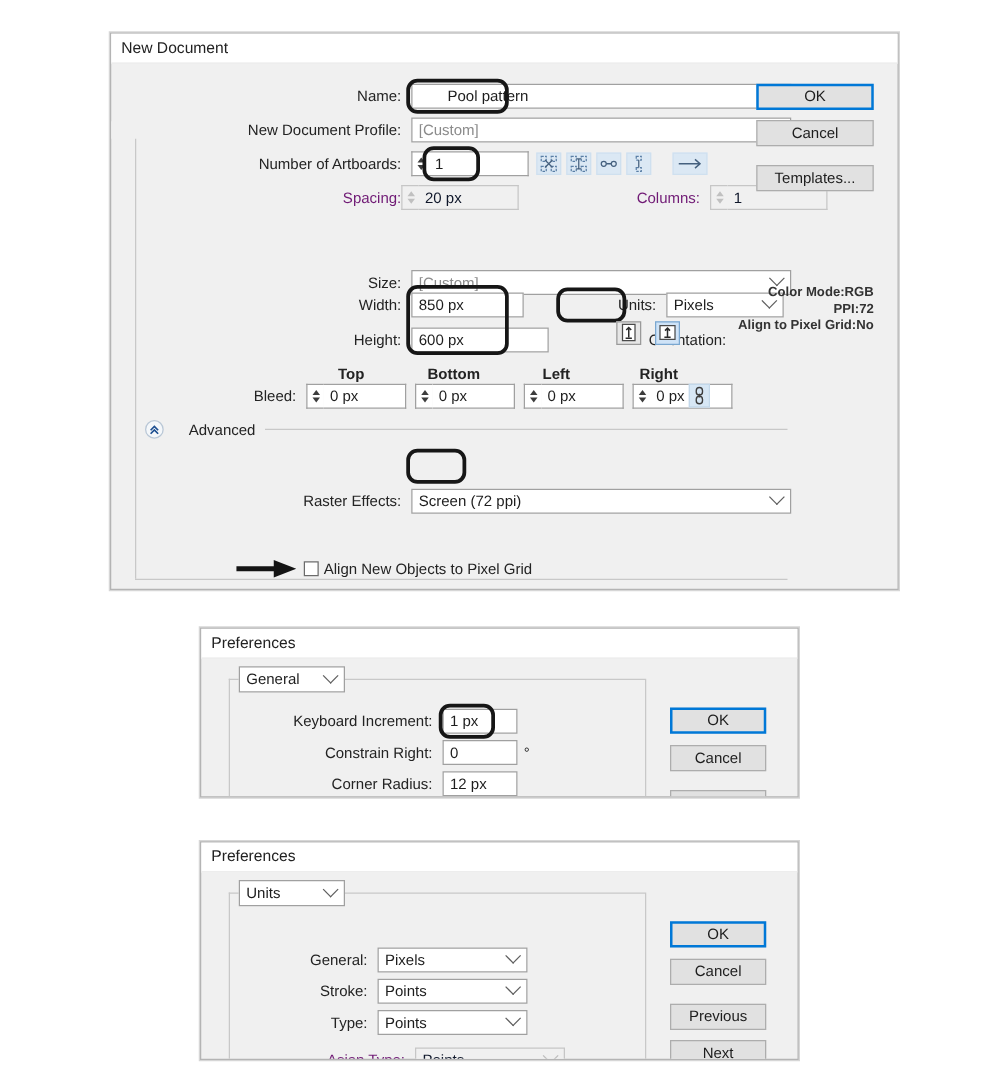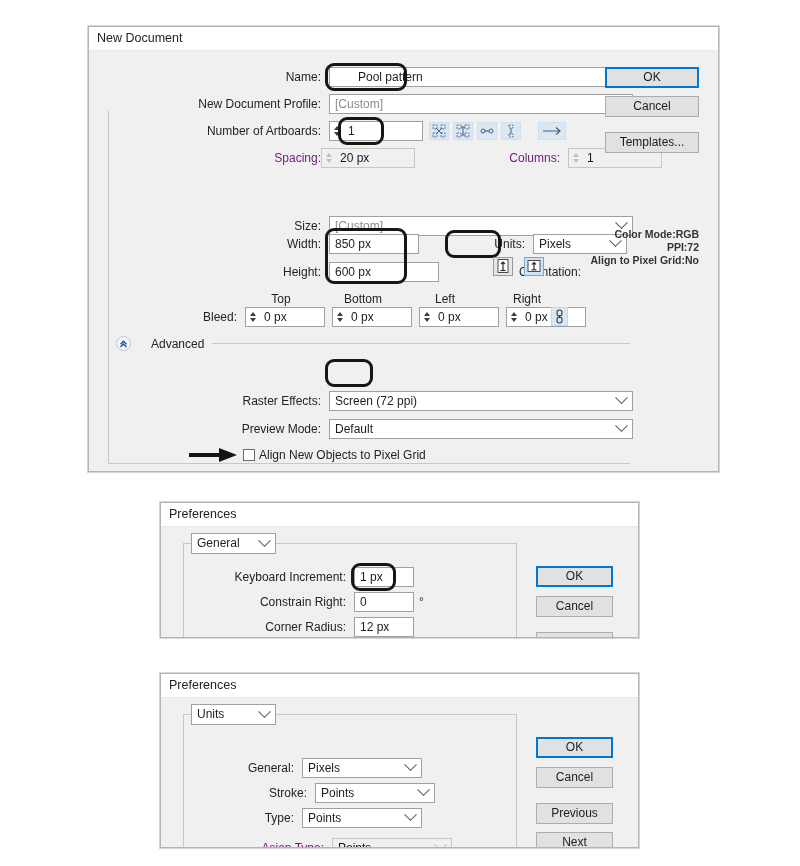--- a/index.html
+++ b/index.html
@@ -223,21 +223,21 @@
       </svg>
     </div>
     <div class="obtn sel" style="left:435px;top:206px;">
       <svg width="18" height="17" viewBox="0 0 18 17">
         <rect x="3" y="2.5" width="12" height="11" fill="#ffffff" stroke="#4a4a4a" stroke-width="1"></rect>
         <path d="M9 4.5 L9 11.5 M7 6.5 L9 4.5 L11 6.5" fill="none" stroke="#2b2b2b" stroke-width="1.2"></path>
         <path d="M6.5 11.8 L11.5 11.8" stroke="#2b2b2b" stroke-width="1.2"></path>
       </svg>
     </div>
 
-    <div class="row" style="left:152px;top:238px;">
+    <div class="row" style="left:152px;top:238px;font-weight:bold;">
       <span class="lbl center" style="width:80px;">Top</span>
       <span class="lbl center" style="width:80px;margin-left:2px;">Bottom</span>
       <span class="lbl center" style="width:80px;margin-left:2px;">Left</span>
       <span class="lbl center" style="width:80px;margin-left:2px;">Right</span>
     </div>
 
     <div class="row" style="left:0;top:256px;">
       <span class="lbl" style="width:138px;margin-left:10px;">Bleed:</span>
       <div class="spin" style="margin-left:8px;">
           <i class="u"></i>
@@ -288,27 +288,20 @@
     <div class="ring" style="left:236px;top:308px;width:48px;height:28px;"></div>
 
     <div class="row" style="left:0;top:340px;">
       <span class="lbl" style="width:232px;">Raster Effects:</span>
       <div class="field combo" style="margin-left:8px;width:304px;">
         <span class="cv">Screen (72 ppi)</span>
         <span class="chev"></span>
       </div>
     </div>
 
-    <div class="row" style="left:0;top:368px;">
-      <span class="lbl" style="width:232px;">Preview Mode:</span>
-      <div class="field combo" style="margin-left:8px;width:304px;">
-        <span class="cv">Default</span>
-        <span class="chev"></span>
-      </div>
-    </div>
 
     <div class="arrow" style="left:100px;top:396px;">
       <svg width="50" height="16" viewBox="0 0 50 16">
         <path d="M0 8 L34 8" stroke="#141414" stroke-width="4"></path>
         <path d="M30 1 L48 8 L30 15 Z" fill="#141414"></path>
       </svg>
     </div>
     <div class="cbox" style="left:154px;top:398px;"></div>
     <span class="lbl" style="position:absolute;left:170px;top:397px;text-align:left;">Align New Objects to Pixel Grid</span>
 
@@ -382,21 +375,21 @@
     </div>
 
     <div class="row" style="left:0;top:60px;">
       <span class="lbl" style="width:133px;">General:</span>
       <div class="field combo" style="margin-left:8px;width:120px;">
         <span class="cv">Pixels</span>
         <span class="chev"></span>
       </div>
     </div>
 
-    <div class="row" style="left:0;top:85px;padding-left:13px;">
+    <div class="row" style="left:0;top:85px;">
       <span class="lbl" style="width:133px;">Stroke:</span>
       <div class="field combo" style="margin-left:8px;width:120px;">
         <span class="cv">Points</span>
         <span class="chev"></span>
       </div>
     </div>
 
     <div class="row" style="left:0;top:110px;">
       <span class="lbl" style="width:133px;">Type:</span>
       <div class="field combo" style="margin-left:8px;width:120px;">

